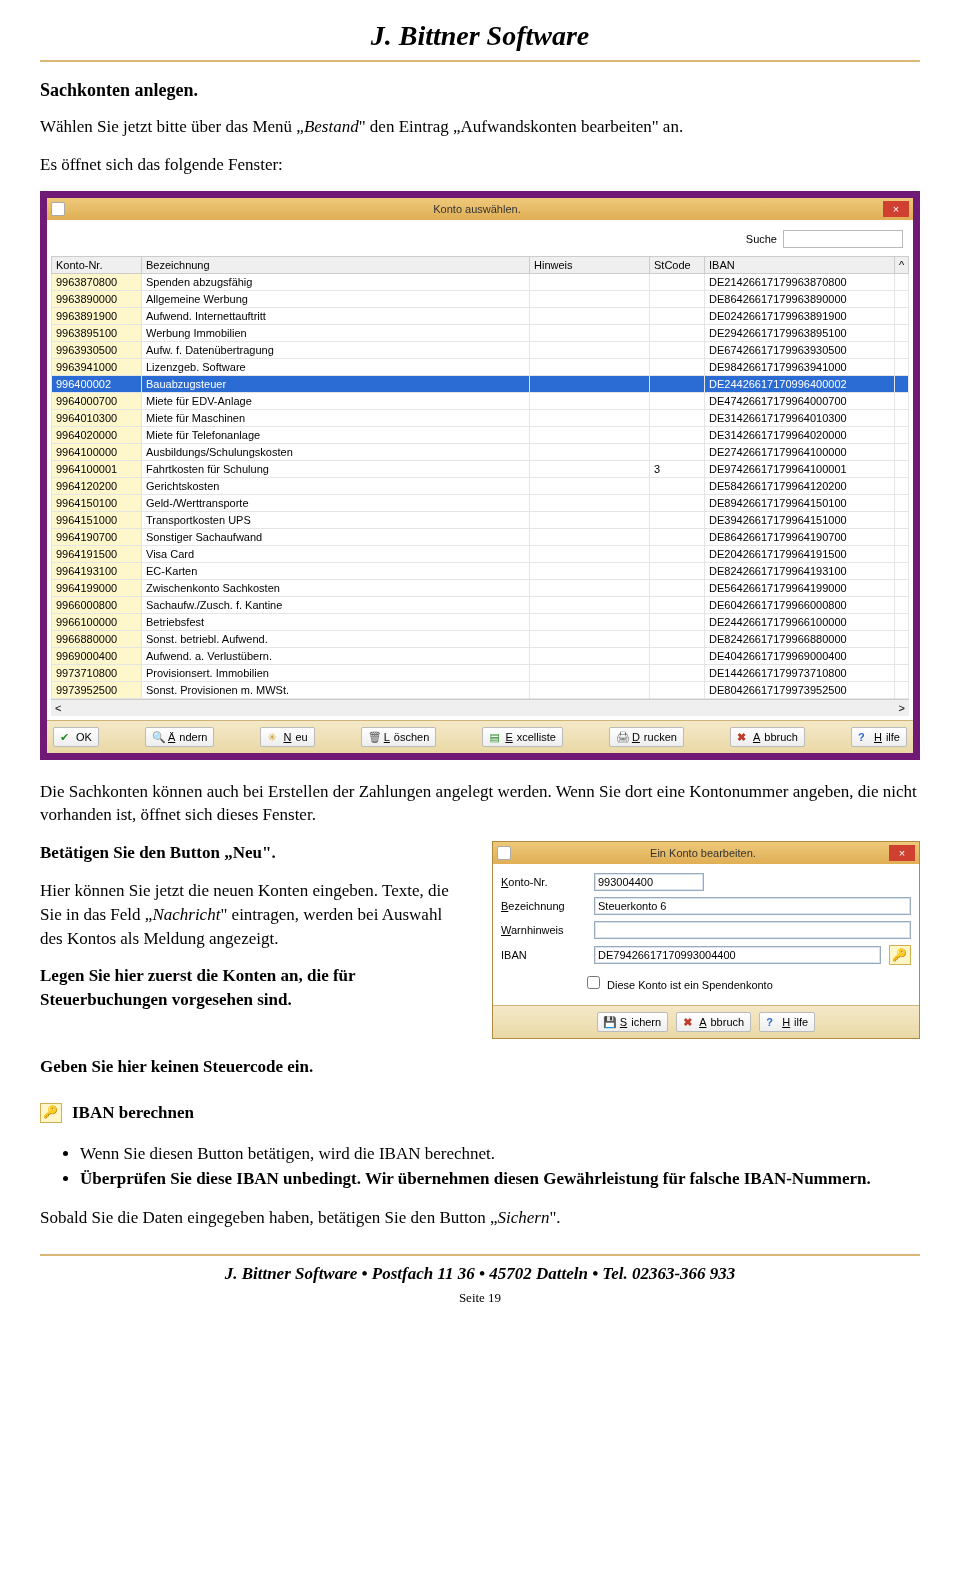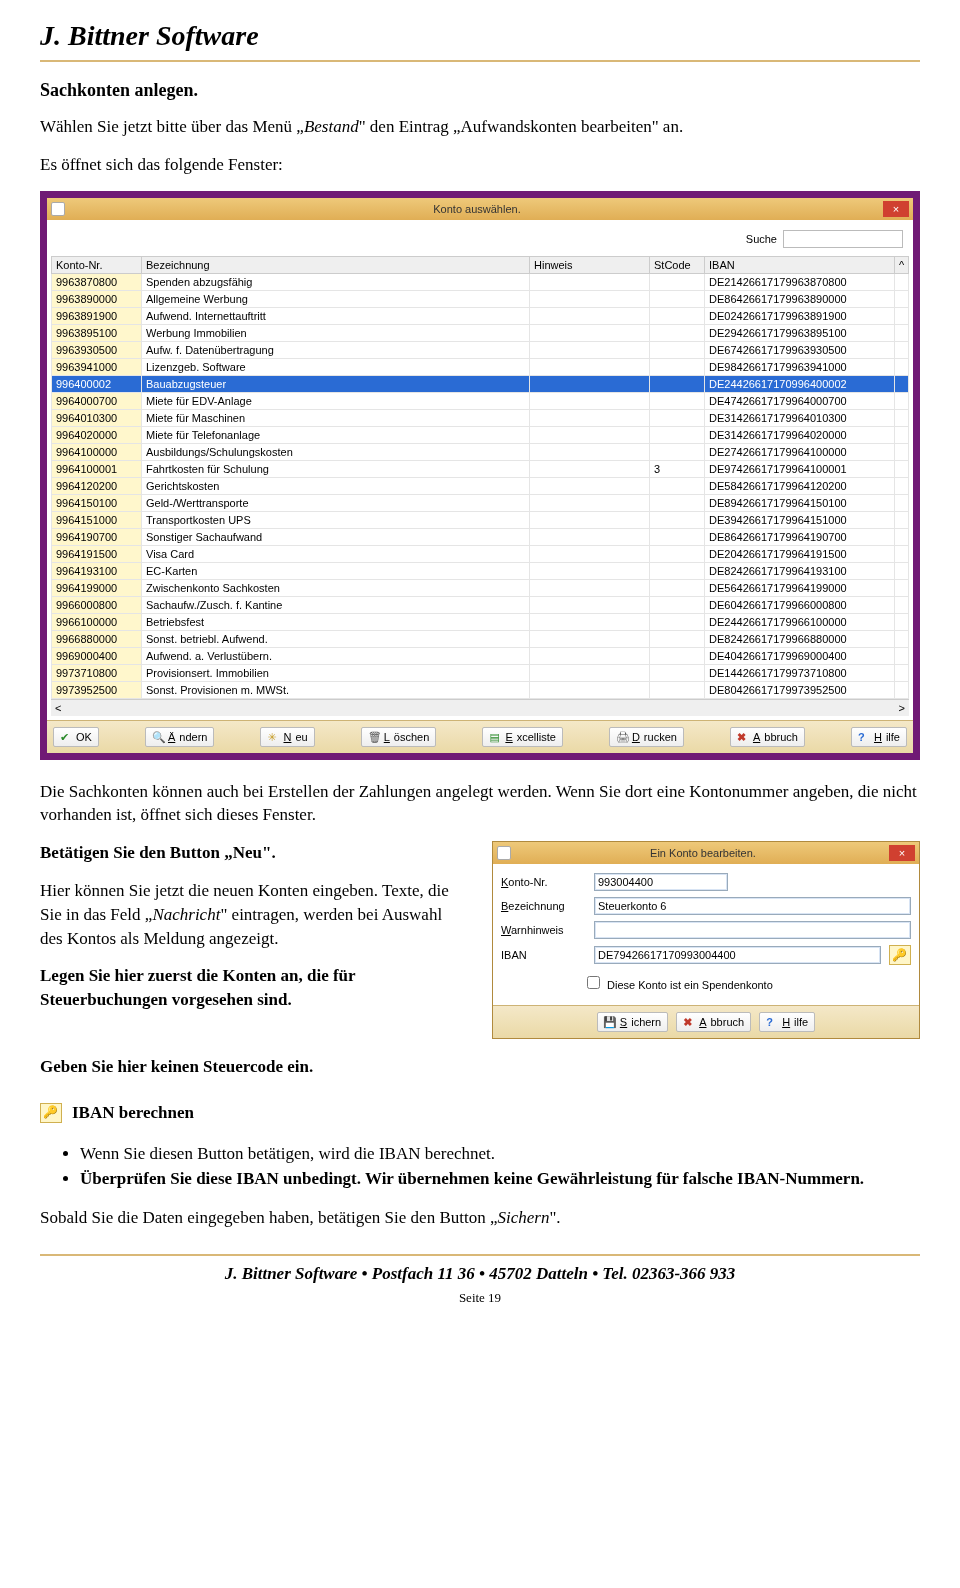--- a/index.html
+++ b/index.html
@@ -1,18 +1,18 @@
 <!DOCTYPE html>
 <html><head>
 <meta charset="utf-8">
 <style>
   * { box-sizing: border-box; margin: 0; padding: 0; }
   body { font-family: "Times New Roman", serif; background: #fff; width: 960px; margin: 0 auto; padding: 20px 40px; color: #000; }
   .header-line { border-top: 2px solid #d9b877; margin: 8px 0; }
-  .brand { font-family: "Times New Roman", serif; font-size: 28px; font-weight: bold; font-style: italic; text-align: left; margin-bottom: 6px; }
+  .brand { font-family: "Times New Roman", serif; font-size: 28px; font-weight: bold; font-style: italic; text-align: center; margin-bottom: 6px; }
   .section-title { font-weight: bold; font-size: 18px; margin: 18px 0 14px; }
   .body-text { font-size: 17px; line-height: 1.4; margin-bottom: 14px; }
   .em-italic { font-style: italic; }
   .bold { font-weight: bold; }
   .screenshot-wrap { margin: 10px 0 20px; }
   .two-col { display: flex; gap: 24px; align-items: flex-start; margin-bottom: 16px; }
   .two-col .left { flex: 1; }
   .two-col .right { flex: 1; }
 
   
@@ -37,21 +37,21 @@
   .i-ok{ color:#2a8a2a;} .i-mag{color:#555;} .i-star{color:#c8a030;} .i-trash{color:#555;}
   .i-xls{color:#2a8a2a;} .i-prn{color:#555;} .i-x{color:#c0392b;font-weight:bold;} .i-q{color:#2a6bd4;font-weight:bold;}
   .i-save{color:#555;}
 
   
   .win2 { border:1px solid #b08a3e; background:#f6f6f6; font-family:Tahoma,Arial,sans-serif; font-size:11px; }
   .form-row { display:flex; align-items:center; gap:8px; padding:3px 6px; }
   .form-row label { width:85px; text-align:left; font-size:11px; }
   .form-row label u { text-decoration:underline; }
   .form-row input[type="text"] { flex:1; border:1px solid #9ab; height:18px; font-size:11px; padding:1px 3px; background:#fff; box-shadow: inset 0 0 0 1px rgba(60,120,200,.2); }
-  .form-row.short input { width:134px; flex:0 0 auto; }
+  .form-row.short input { width:110px; flex:0 0 auto; }
   .form-row .ibanbtn { width:22px; height:20px; background:#fff6c8; border:1px solid #d0b050; display:flex; align-items:center; justify-content:center; font-size:12px;}
   .chk-row { padding:8px 6px 12px 92px; font-size:11px; }
   .chk-row input { margin-right:4px; }
   .tbar2 { background:linear-gradient(#f4e8c8,#ead9a6); padding:6px; display:flex; gap:8px; justify-content:center; border-top:1px solid #cdb375;}
 
   .iban-inline { display:inline-flex; align-items:center; gap:10px; margin:10px 0; }
   .iban-inline .ibanbtn { width:22px; height:20px; background:#fff6c8; border:1px solid #d0b050; display:flex; align-items:center; justify-content:center; font-size:12px;}
   .bullets { padding-left:40px; margin:8px 0 14px; font-size:17px; line-height:1.5;}
 
   .footer-line { border-top:2px solid #d9b877; margin:24px 0 8px; }
@@ -429,21 +429,21 @@
 
 <div class="iban-inline">
   <span class="ibanbtn">
       <span>🔑</span>
     </span>
   <span class="bold" style="font-size:17px;">IBAN berechnen</span>
 </div>
 
 <ul class="bullets">
   <li>Wenn Sie diesen Button betätigen, wird die IBAN berechnet.</li>
-  <li class="bold">Überprüfen Sie diese IBAN unbedingt. Wir übernehmen keine Gewährleistung für falsche IBAN-Nummern.</li>
+  <li class="bold">Überprüfen Sie diese IBAN unbedingt. Wir übernehmen diesen Gewährleistung für falsche IBAN-Nummern.</li>
 </ul>
 
 <p class="body-text">
   <span>Sobald Sie die Daten eingegeben haben, betätigen Sie den Button „</span><span class="em-italic">Sichern</span><span>".</span>
 </p>
 
 <div class="footer-line"></div>
 <div class="footer">J. Bittner Software • Postfach 11 36 •  45702 Datteln • Tel. 02363-366 933</div>
 <div class="page-no">Seite 19</div>
 

